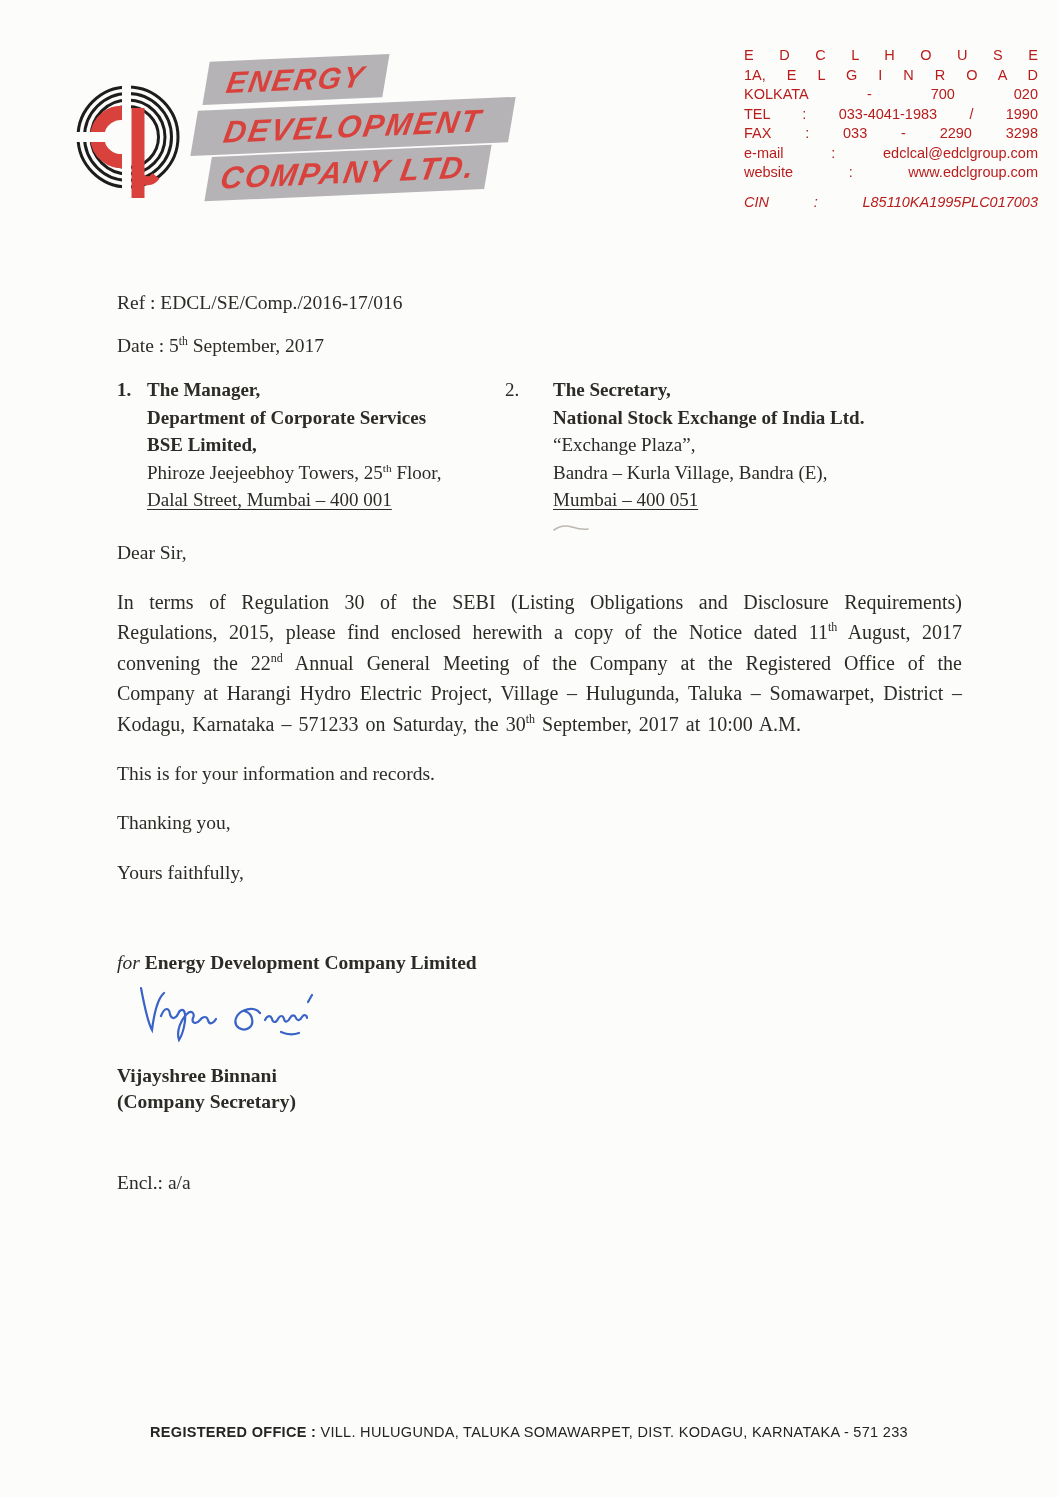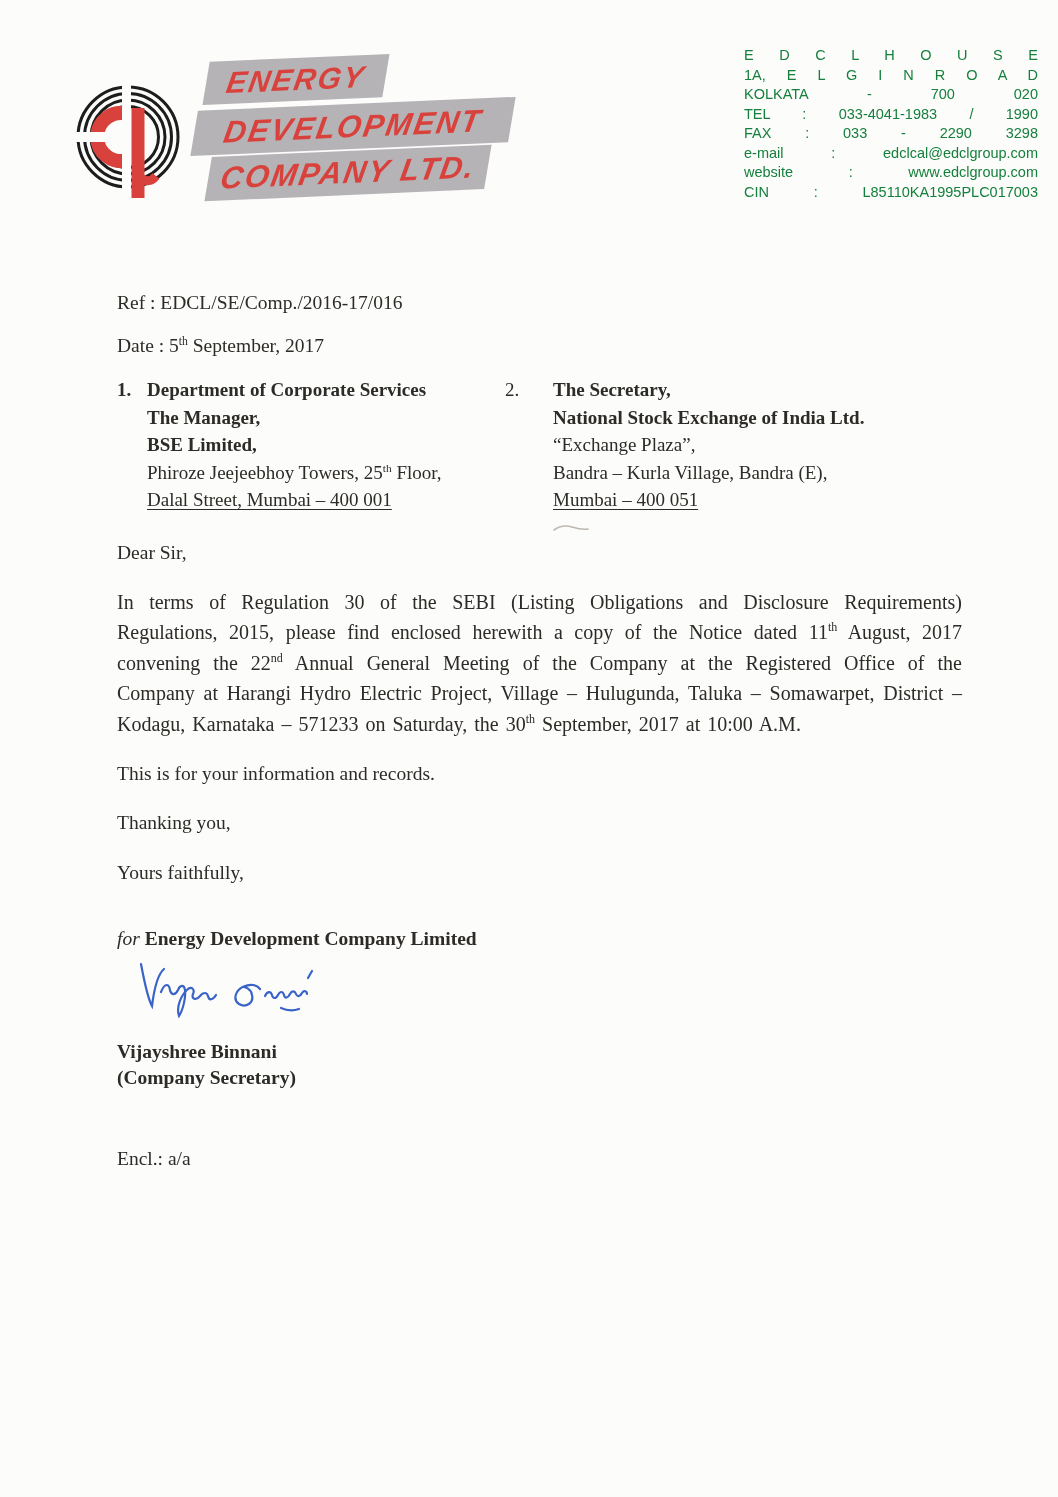--- a/index.html
+++ b/index.html
@@ -34,24 +34,24 @@
   .band1 { left:206px; top:58px;  width:180px; height:43px; }
   .band1 .band-text { font-size:30px; }
   .band2 { left:194px; top:104px; width:318px; height:45px; }
   .band2 .band-text { font-size:31px; }
   .band3 { left:208px; top:151px; width:280px; height:44px; }
   .band3 .band-text { font-size:31px; }
 
   .addr {
     position:absolute; right:20px; top:46px; width:294px;
     font-family:"Liberation Sans", sans-serif;
-    font-size:14.5px; line-height:19.5px; color:#15803d;
+    font-size:14.5px; line-height:19.5px; color:#b91c1c;
   }
   .addr-line { text-align:justify; text-align-last:justify; }
-  .addr-cin { text-align:justify; text-align-last:justify; }
+  .addr-cin { margin-top:10px; text-align:justify; text-align-last:justify;font-style:italic; }
 
   
   .content { position:absolute; left:0; top:230px; right:0; padding:0 96px 0 117px; font-size:19.5px; }
 
   .ref  { margin-top:62px; }
   .date { margin-top:21px; }
 
   .recipients { display:flex; margin-top:19px; line-height:27.5px; font-size:19px; }
   .recipient  { display:flex; }
   .recipient-1 { width:388px; }
@@ -68,21 +68,21 @@
     margin-top:23px;
     font-size:20px; line-height:30.5px;
     text-align:justify; word-spacing:2px;
   }
   sup { font-size:0.6em; vertical-align:super; line-height:0; }
 
   .info-line { margin-top:24px; }
   .thanking  { margin-top:27px; }
   .closing   { margin-top:28px; }
 
-  .for-line { margin-top:44px; }
+  .for-line { margin-top:68px; }
   .for-word { font-style:italic; }
   .for-company { font-weight:bold; }
 
   .signature { display:block; margin:6px 0 0 18px; width:205px; height:64px; }
   .sig-name  { font-weight:bold; margin-top:19px; line-height:26px; }
   .sig-title { font-weight:bold; line-height:26px; }
 
   .enclosure { margin-top:57px; }
 
   
@@ -148,22 +148,22 @@
 
     <div class="ref">Ref : EDCL/SE/Comp./2016-17/016</div>
 
     <div class="date"><span>Date : 5</span><sup>th</sup><span> September, 2017</span></div>
 
     <div class="recipients">
 
       <div class="recipient recipient-1">
         <span class="rec-num-1">1.</span>
         <div>
+          <div class="b">The Manager,</div>
           <div class="b">Department of Corporate Services</div>
-          <div class="b">The Manager,</div>
           <div class="b">BSE Limited,</div>
           <div><span>Phiroze Jeejeebhoy Towers, 25</span><sup>th</sup><span> Floor,</span></div>
           <div class="u">Dalal Street, Mumbai – 400 001</div>
         </div>
       </div>
 
       <div class="recipient">
         <span class="rec-num-2">2.</span>
         <div>
           <div class="b">The Secretary,</div>
@@ -196,14 +196,15 @@
         <path d="M146,52 q9,4 18,1"></path>
       </g>
     </svg>
 
     <div class="sig-name">Vijayshree Binnani</div>
     <div class="sig-title">(Company Secretary)</div>
 
     <div class="enclosure">Encl.: a/a</div>
   </div>
 
+  <div class="footer"><span class="footer-label">REGISTERED OFFICE :</span><span> VILL. HULUGUNDA, TALUKA SOMAWARPET, DIST. KODAGU, KARNATAKA - 571 233</span></div>
 
 </div>
 
 </body></html>

